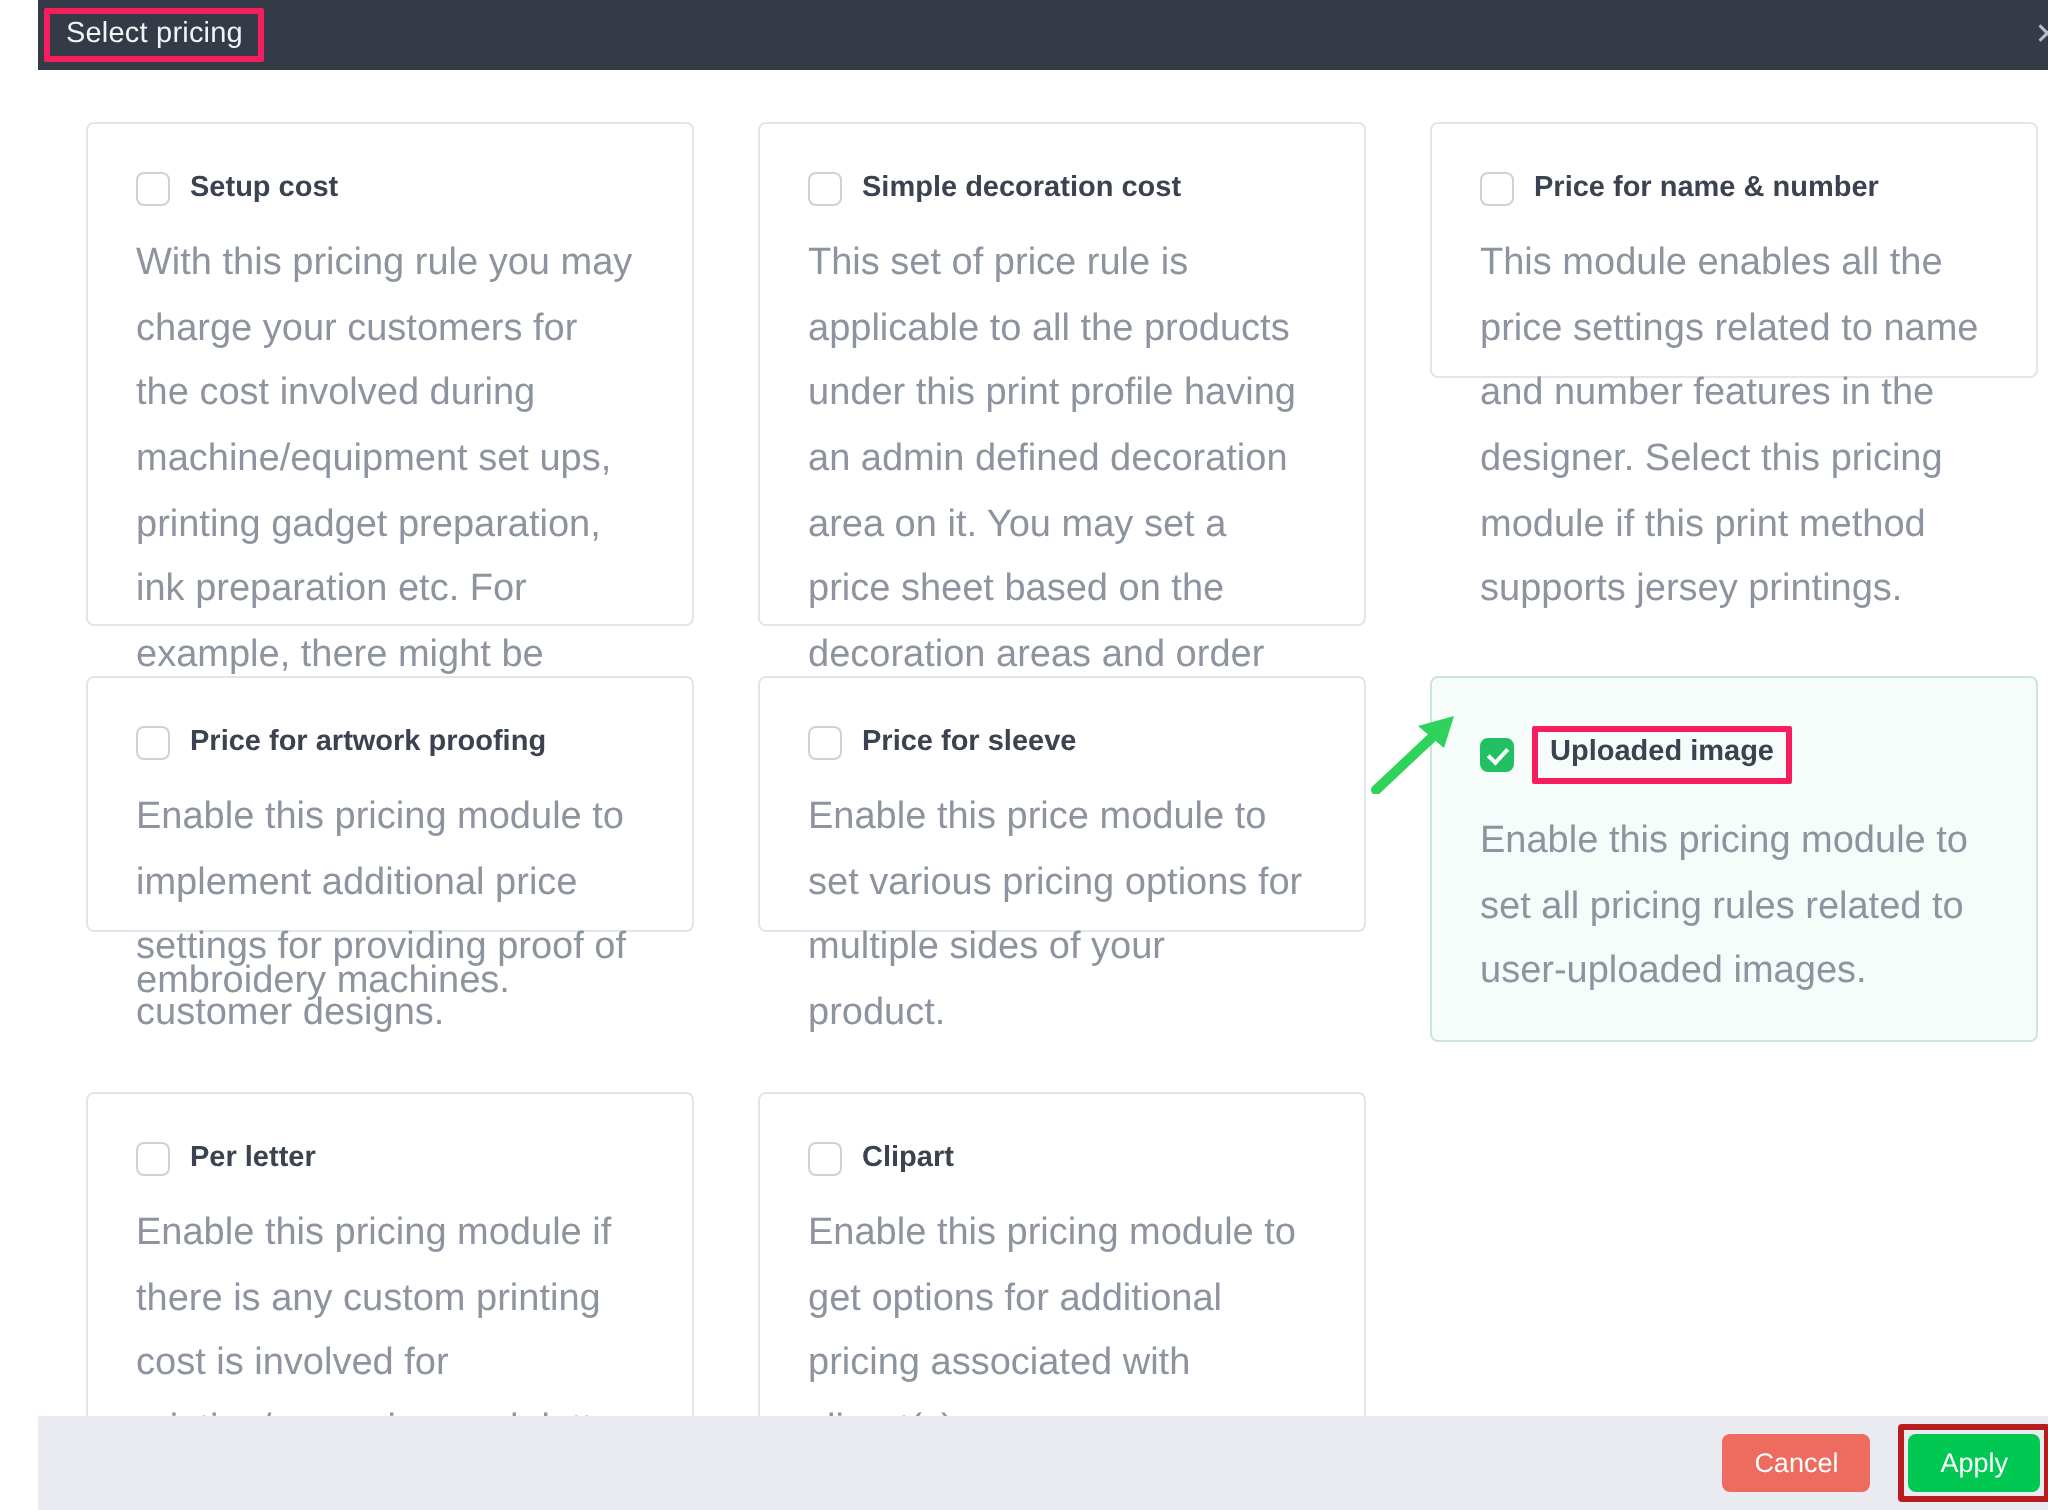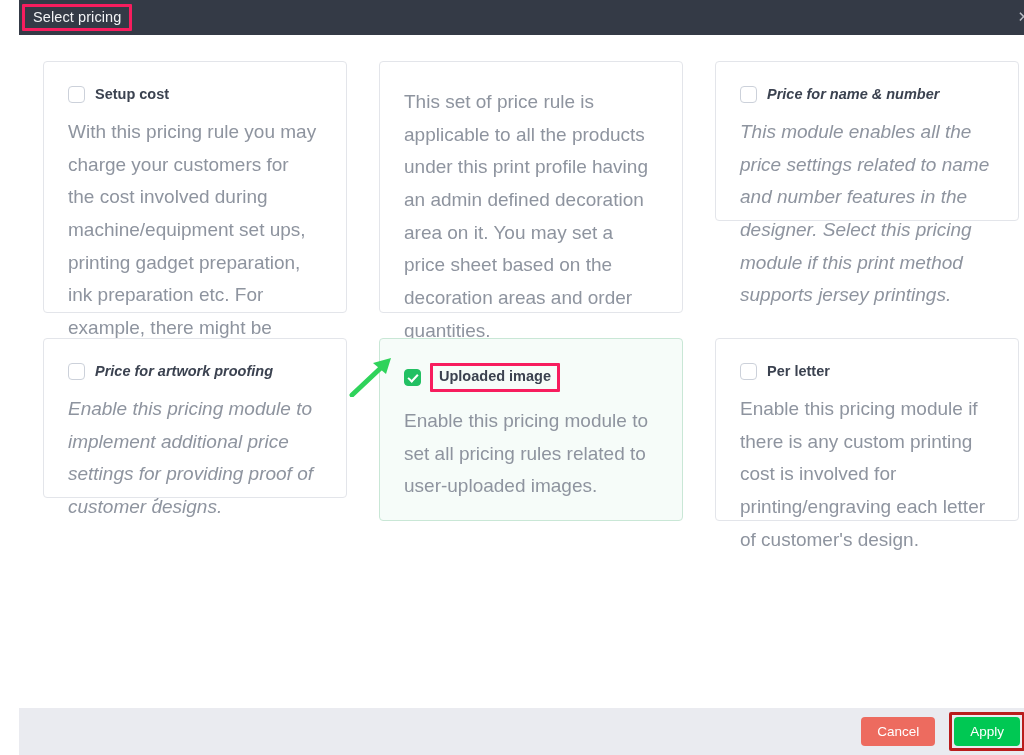--- a/index.html
+++ b/index.html
@@ -66,21 +66,21 @@
     row-gap: 25px;
   }
   .card {
     border: 1px solid #e3e5ea;
     border-radius: 4px;
     background: #ffffff;
     padding: 24px 24px 20px 24px;
     position: relative;
   }
   .card.row1 { height: 252px; }
-  .card.row2 { height: 160px; font-style: italic; }
+  .card.row2 { height: 128px; }
   .card.row3 { height: 183px; }
 
   .card.selected {
     border: 1px solid #c9e7d6;
     background: #f6fcf9;
   }
 
   .card-head {
     display: flex;
     align-items: center;
@@ -190,40 +190,51 @@
 
       <div class="card row1">
         <div class="card-head">
           <span class="checkbox"></span>
           <span class="card-title">Setup cost</span>
         </div>
         <p class="card-desc">With this pricing rule you may charge your customers for the cost involved during machine/equipment set ups, printing gadget preparation, ink preparation etc. For example, there might be some cost involved for preparing the screen of a screen printing or setting up the thread bundles to the embroidery machines.</p>
       </div>
 
       <div class="card row1">
+        <div class="card-head">
+          <span class="checkbox"></span>
+          <span class="card-title">Simple decoration cost</span>
+        </div>
         <p class="card-desc">This set of price rule is applicable to all the products under this print profile having an admin defined decoration area on it. You may set a price sheet based on the decoration areas and order quantities.</p>
       </div>
 
 
       <div class="card row2">
         <div class="card-head">
           <span class="checkbox"></span>
           <span class="card-title">Price for name &amp; number</span>
         </div>
         <p class="card-desc">This module enables all the price settings related to name and number features in the designer. Select this pricing module if this print method supports jersey printings.</p>
       </div>
 
       <div class="card row2">
         <div class="card-head">
           <span class="checkbox"></span>
           <span class="card-title">Price for artwork proofing</span>
         </div>
         <p class="card-desc">Enable this pricing module to implement additional price settings for providing proof of customer designs.</p>
       </div>
 
+      <div class="card row2">
+        <div class="card-head">
+          <span class="checkbox"></span>
+          <span class="card-title">Price for sleeve</span>
+        </div>
+        <p class="card-desc">Enable this price module to set various pricing options for multiple sides of your product.</p>
+      </div>
 
       <div class="card row3 selected">
         <svg class="arrow-annotation" viewBox="0 0 46 42">
           <line x1="3" y1="40" x2="36" y2="9" stroke="#2fd35b" stroke-width="5" stroke-linecap="round"></line>
           <polygon points="42,3 24,8 37,19" fill="#2fd35b"></polygon>
         </svg>
         <div class="card-head">
           <span class="checkbox checked"></span>
           <span class="card-title annotated">Uploaded image</span>
         </div>
@@ -231,20 +242,27 @@
       </div>
 
       <div class="card row3">
         <div class="card-head">
           <span class="checkbox"></span>
           <span class="card-title">Per letter</span>
         </div>
         <p class="card-desc">Enable this pricing module if there is any custom printing cost is involved for printing/engraving each letter of customer's design.</p>
       </div>
 
+      <div class="card row3">
+        <div class="card-head">
+          <span class="checkbox"></span>
+          <span class="card-title">Clipart</span>
+        </div>
+        <p class="card-desc">Enable this pricing module to get options for additional pricing associated with clipart(s).</p>
+      </div>
 
     </div>
   </div>
 
   <div class="modal-footer">
     <button class="btn btn-cancel">Cancel</button>
     <span class="apply-wrap">
       <button class="btn btn-apply">Apply</button>
     </span>
   </div>

